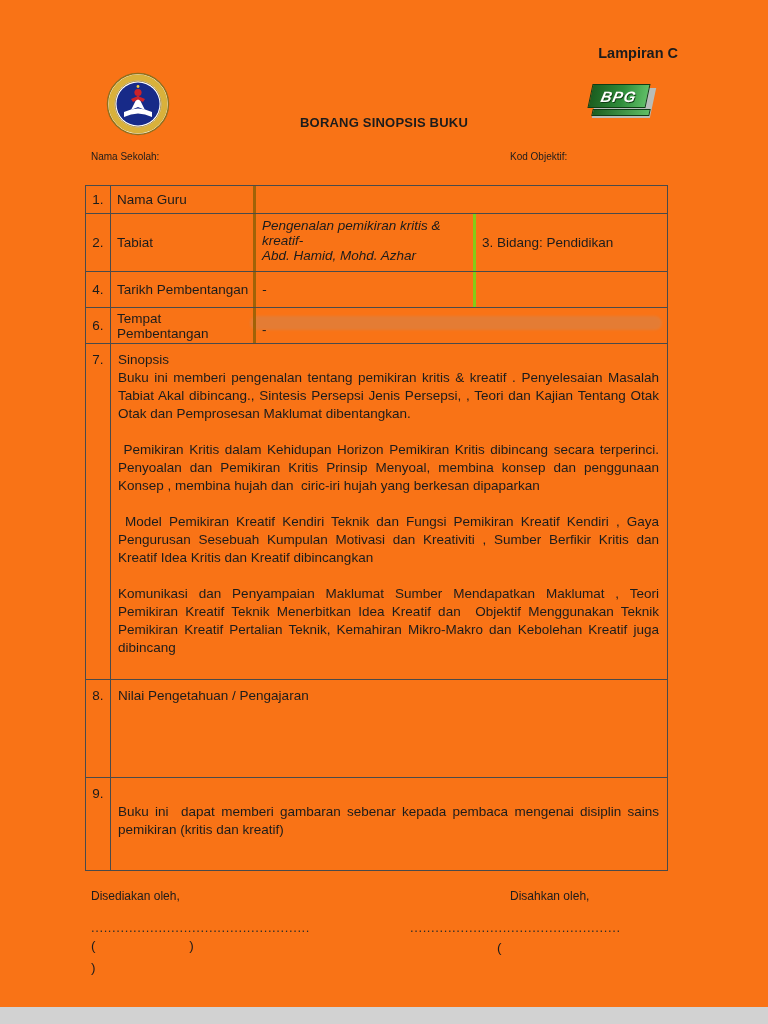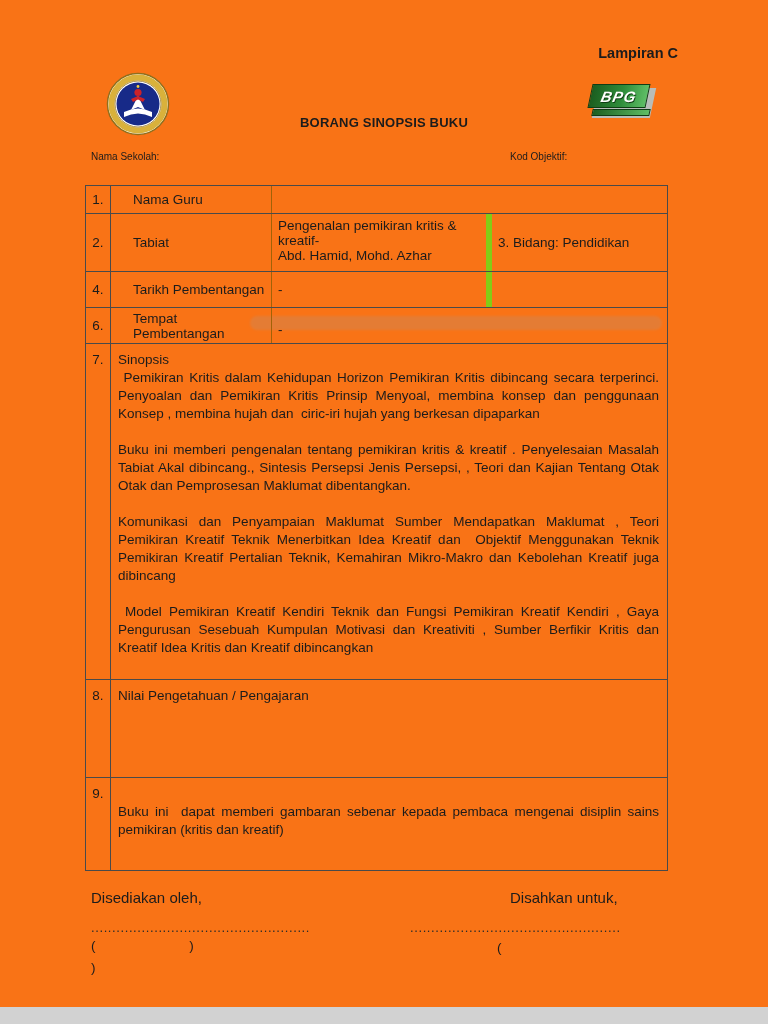--- a/index.html
+++ b/index.html
@@ -49,43 +49,43 @@
     border:1px solid #4a4a4a;
     font-size:13.5px;
     box-sizing:border-box;
   }
   .trow{display:flex;border-bottom:1px solid #4a4a4a;box-sizing:border-box;}
   .trow:last-child{border-bottom:none;}
   .cell{box-sizing:border-box;}
   .cnum{width:25px;border-right:1px solid #4a4a4a;display:flex;justify-content:center;flex-shrink:0;}
   .cnum.center{align-items:center;}
   .cnum.top{align-items:flex-start;padding-top:8px;}
-  .clabel{width:145px;border-right:1px solid #a16207;padding:4px 4px 4px 6px;display:flex;align-items:center;flex-shrink:0;margin-left:16px;}
-  .cvalue{width:220px;border-right:6px solid #84cc16;padding:4px 6px;flex-shrink:0;}
+  .clabel{width:145px;border-right:3px solid #a16207;padding:4px 4px 4px 6px;display:flex;align-items:center;flex-shrink:0;}
+  .cvalue{width:220px;border-right:3px solid #84cc16;padding:4px 6px;flex-shrink:0;font-style:italic;}
   .cside{flex:1;padding:4px 6px;display:flex;align-items:center;}
   .cwide{flex:1;padding:4px 6px;}
   .vcenter{display:flex;align-items:center;}
   .vbottom{display:flex;align-items:flex-end;padding-bottom:6px;}
   .ccontent{flex:1;padding:7px 8px 0 7px;line-height:18px;}
   .ccontent p{margin:0 0 18px 0;text-align:justify;white-space:pre-wrap;}
   .ccontent .heading{line-height:18px;}
   .para-gap{margin-top:18px !important;}
 
   .r1{height:28px;}
   .r2{height:58px;}
   .r3{height:36px;}
   .r4{height:36px;}
   .r7{height:336px;}
   .r8{height:98px;}
   .r9{height:92px;}
 
   .scan-artifact{top:316px;left:250px;width:412px;height:14px;background:#9e9e9e;opacity:.22;border-radius:7px;filter:blur(1px);}
 
   
-  .footer-label{top:889px;font-size:15px;}
+  .footer-label{top:889px;font-size:12px;}
   .disediakan{left:91px;}
   .disahkan{left:510px;}
   .dots{top:920px;font-size:13px;letter-spacing:.6px;color:#2a2a2a;white-space:pre;}
   .dots-left{left:91px;}
   .dots-right{left:410px;}
   .sign{font-size:13.5px;white-space:pre;}
   .sign-left-line{left:91px;top:938px;}
   .sign-right-open{left:497px;top:940px;}
   .sign-left-close{left:91px;top:960px;}
 
@@ -154,45 +154,45 @@
     <div class="trow r4">
       <div class="cell cnum center">6.</div>
       <div class="cell clabel">Tempat Pembentangan</div>
       <div class="cell cwide vbottom">-</div>
     </div>
 
     <div class="trow r7">
       <div class="cell cnum top">7.</div>
       <div class="cell ccontent">
         <div class="heading">Sinopsis</div>
+        <p>Buku ini memberi pengenalan tentang pemikiran kritis &amp; kreatif . Penyelesaian Masalah Tabiat Akal dibincang., Sintesis Persepsi Jenis Persepsi, , Teori dan Kajian Tentang Otak Otak dan Pemprosesan Maklumat dibentangkan.</p>
         <p> Pemikiran Kritis dalam Kehidupan Horizon Pemikiran Kritis dibincang secara terperinci.  Penyoalan dan Pemikiran Kritis Prinsip Menyoal, membina konsep dan penggunaan Konsep , membina hujah dan  ciric-iri hujah yang berkesan dipaparkan</p>
-        <p>Buku ini memberi pengenalan tentang pemikiran kritis &amp; kreatif . Penyelesaian Masalah Tabiat Akal dibincang., Sintesis Persepsi Jenis Persepsi, , Teori dan Kajian Tentang Otak Otak dan Pemprosesan Maklumat dibentangkan.</p>
+        <p> Model Pemikiran Kreatif Kendiri Teknik dan Fungsi Pemikiran Kreatif Kendiri , Gaya Pengurusan Sesebuah Kumpulan Motivasi dan Kreativiti , Sumber Berfikir Kritis dan Kreatif Idea Kritis dan Kreatif dibincangkan</p>
         <p>Komunikasi dan Penyampaian Maklumat Sumber Mendapatkan Maklumat , Teori Pemikiran Kreatif Teknik Menerbitkan Idea Kreatif dan  Objektif Menggunakan Teknik Pemikiran Kreatif Pertalian Teknik, Kemahiran Mikro-Makro dan Kebolehan Kreatif juga dibincang</p>
-        <p> Model Pemikiran Kreatif Kendiri Teknik dan Fungsi Pemikiran Kreatif Kendiri , Gaya Pengurusan Sesebuah Kumpulan Motivasi dan Kreativiti , Sumber Berfikir Kritis dan Kreatif Idea Kritis dan Kreatif dibincangkan</p>
       </div>
     </div>
 
     <div class="trow r8">
       <div class="cell cnum top">8.</div>
       <div class="cell ccontent">
         <div class="heading">Nilai Pengetahuan / Pengajaran</div>
       </div>
     </div>
 
     <div class="trow r9">
       <div class="cell cnum top">9.</div>
       <div class="cell ccontent">
         <p class="para-gap">Buku ini  dapat memberi gambaran sebenar kepada pembaca mengenai disiplin sains pemikiran (kritis dan kreatif)</p>
       </div>
     </div>
 
   </div>
 
   <div class="abs footer-label disediakan">Disediakan oleh,</div>
-  <div class="abs footer-label disahkan">Disahkan untuk,</div>
+  <div class="abs footer-label disahkan">Disahkan oleh,</div>
 
   <div class="abs dots dots-left">....................................................</div>
   <div class="abs dots dots-right">..................................................</div>
 
   <div class="abs sign sign-left-line">(                         )</div>
   <div class="abs sign sign-right-open">(</div>
   <div class="abs sign sign-left-close">)</div>
 
   <div class="abs bottom-strip"></div>
 

